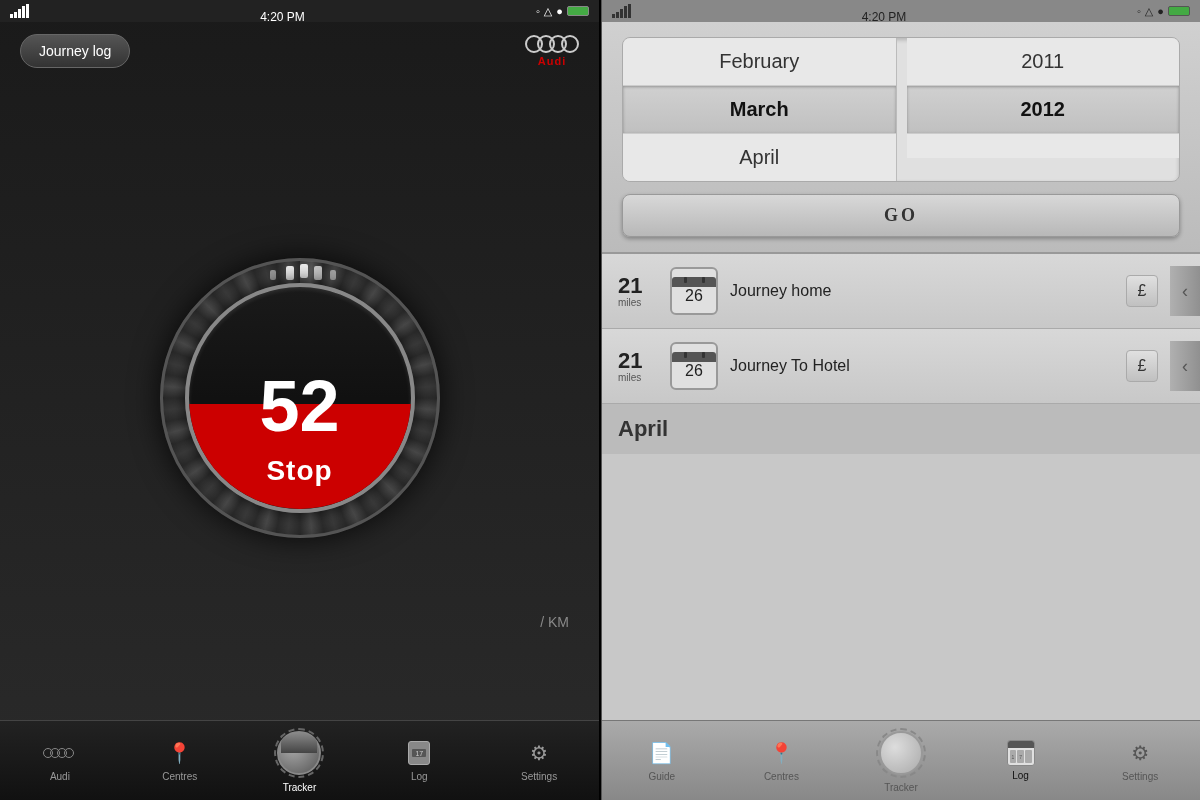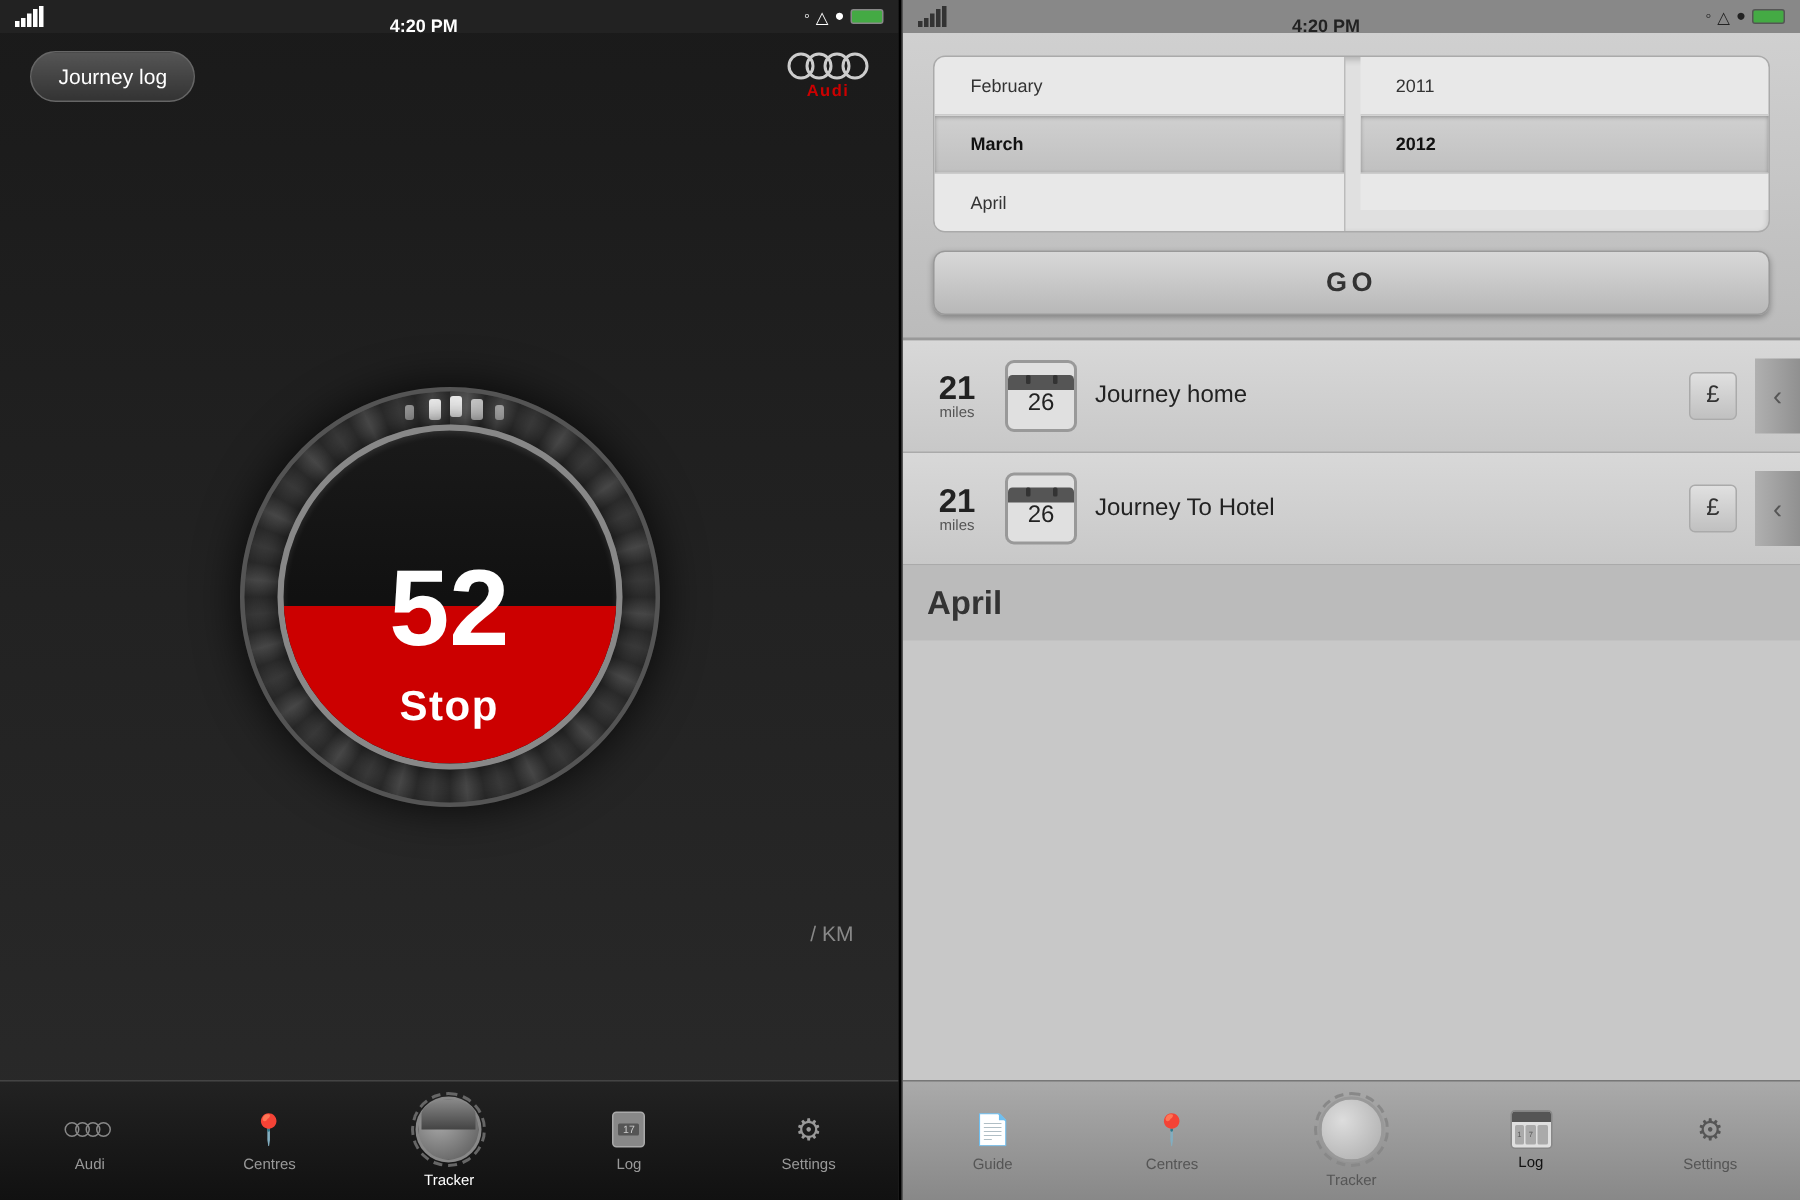--- a/index.html
+++ b/index.html
@@ -27,21 +27,21 @@
       height: 22px;
       background: #2a2a2a;
       display: flex;
       align-items: center;
       justify-content: space-between;
       padding: 0 10px;
       font-size: 11px;
       color: #fff;
       flex-shrink: 0;
     }
-    .status-bar .time { font-weight: 700; font-size: 12px; margin-top: 12px; }
+    .status-bar .time { font-weight: 400; font-size: 12px; margin-top: 12px; }
     .status-bar .icons { display: flex; gap: 4px; align-items: center; }
     .signal-bars { display: flex; gap: 1px; align-items: flex-end; }
     .signal-bars span { background: #fff; width: 3px; display: block; }
 
     
     .phone-left {
       background: linear-gradient(180deg, #1a1a1a 0%, #2a2a2a 100%);
     }
     .phone-left .status-bar { background: #222; }
 
@@ -285,24 +285,24 @@
     .picker-column {
       flex: 1;
       display: flex;
       flex-direction: column;
       border-right: 1px solid #bbb;
     }
     .picker-column:last-child { border-right: none; }
 
     .picker-item {
       padding: 12px 24px;
-      font-size: 12px;
+      font-size: 20px;
       color: #333;
       border-bottom: 1px solid #ccc;
-      text-align: left;
+      text-align: center;
       cursor: pointer;
       background: #e8e8e8;
     }
 
     .picker-item:last-child { border-bottom: none; }
 
     .picker-item.selected {
       background: linear-gradient(180deg, #d0d0d0 0%, #c0c0c0 100%);
       font-weight: 600;
       color: #111;
@@ -321,20 +321,21 @@
       border-radius: 8px;
       padding: 10px 0;
       width: 100%;
       font-size: 18px;
       font-weight: 700;
       color: #333;
       letter-spacing: 3px;
       cursor: pointer;
       box-shadow: 0 2px 4px rgba(0,0,0,0.3);
       text-align: center;
+      font-family: Liberation Serif, serif;
     }
 
     
     .journey-list {
       flex: 1;
       background: #c8c8c8;
       overflow-y: auto;
     }
 
     .journey-item {
@@ -342,21 +343,21 @@
       align-items: center;
       padding: 12px 16px;
       border-bottom: 1px solid #aaa;
       background: linear-gradient(180deg, #d8d8d8 0%, #c8c8c8 100%);
       gap: 12px;
     }
 
     .journey-distance {
       display: flex;
       flex-direction: column;
-      align-items: center;
+      align-items: flex-start;
       min-width: 40px;
     }
     .journey-distance .num {
       font-size: 22px;
       font-weight: 700;
       color: #222;
       line-height: 1;
     }
     .journey-distance .unit {
       font-size: 10px;

